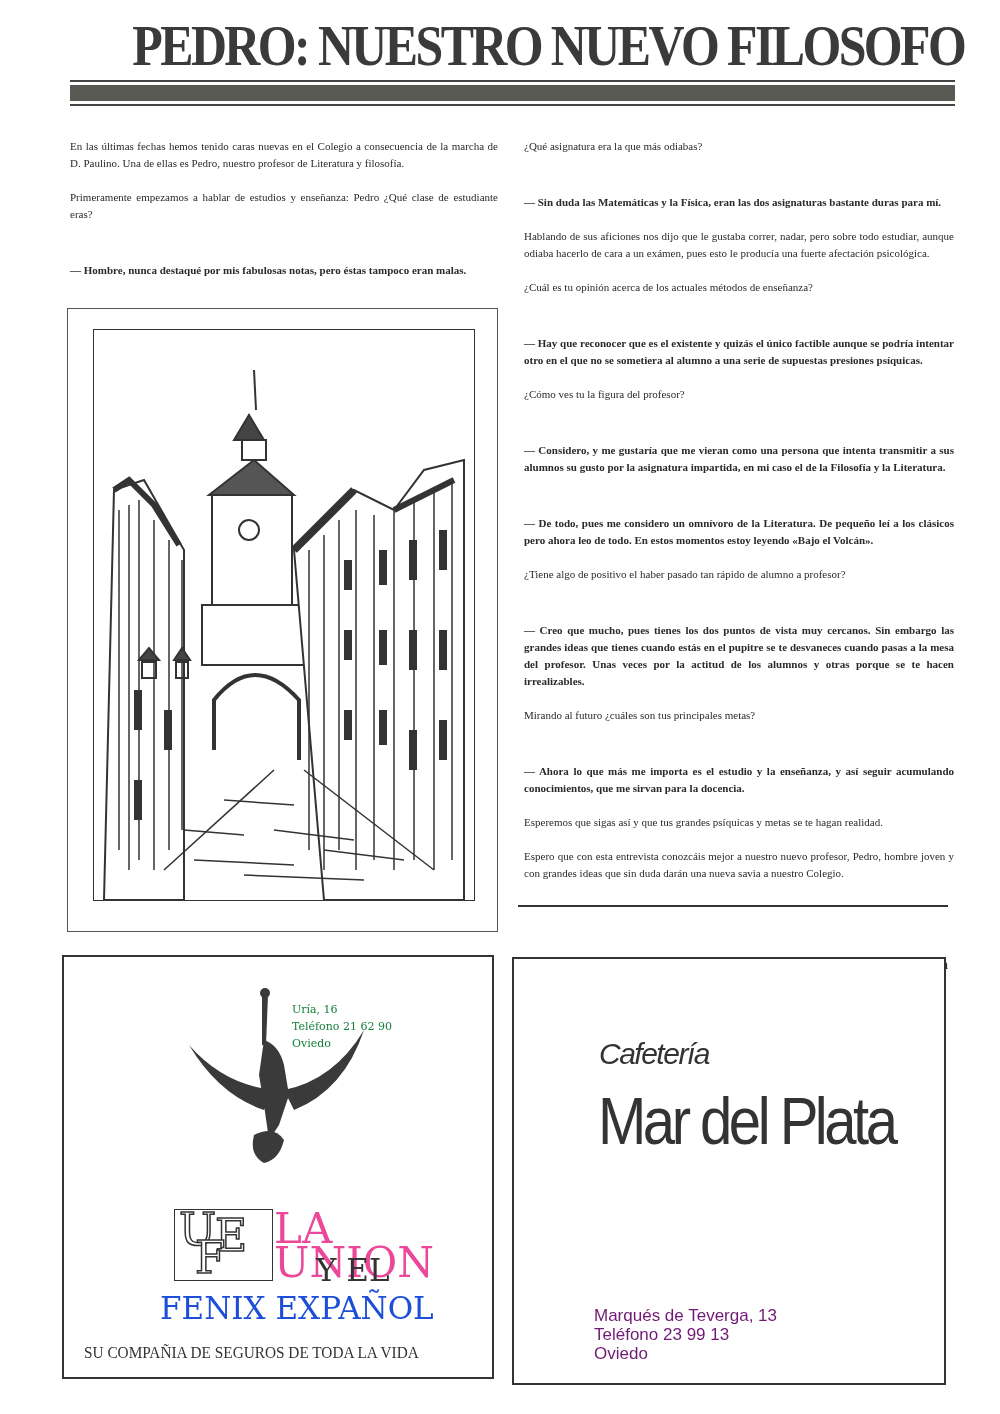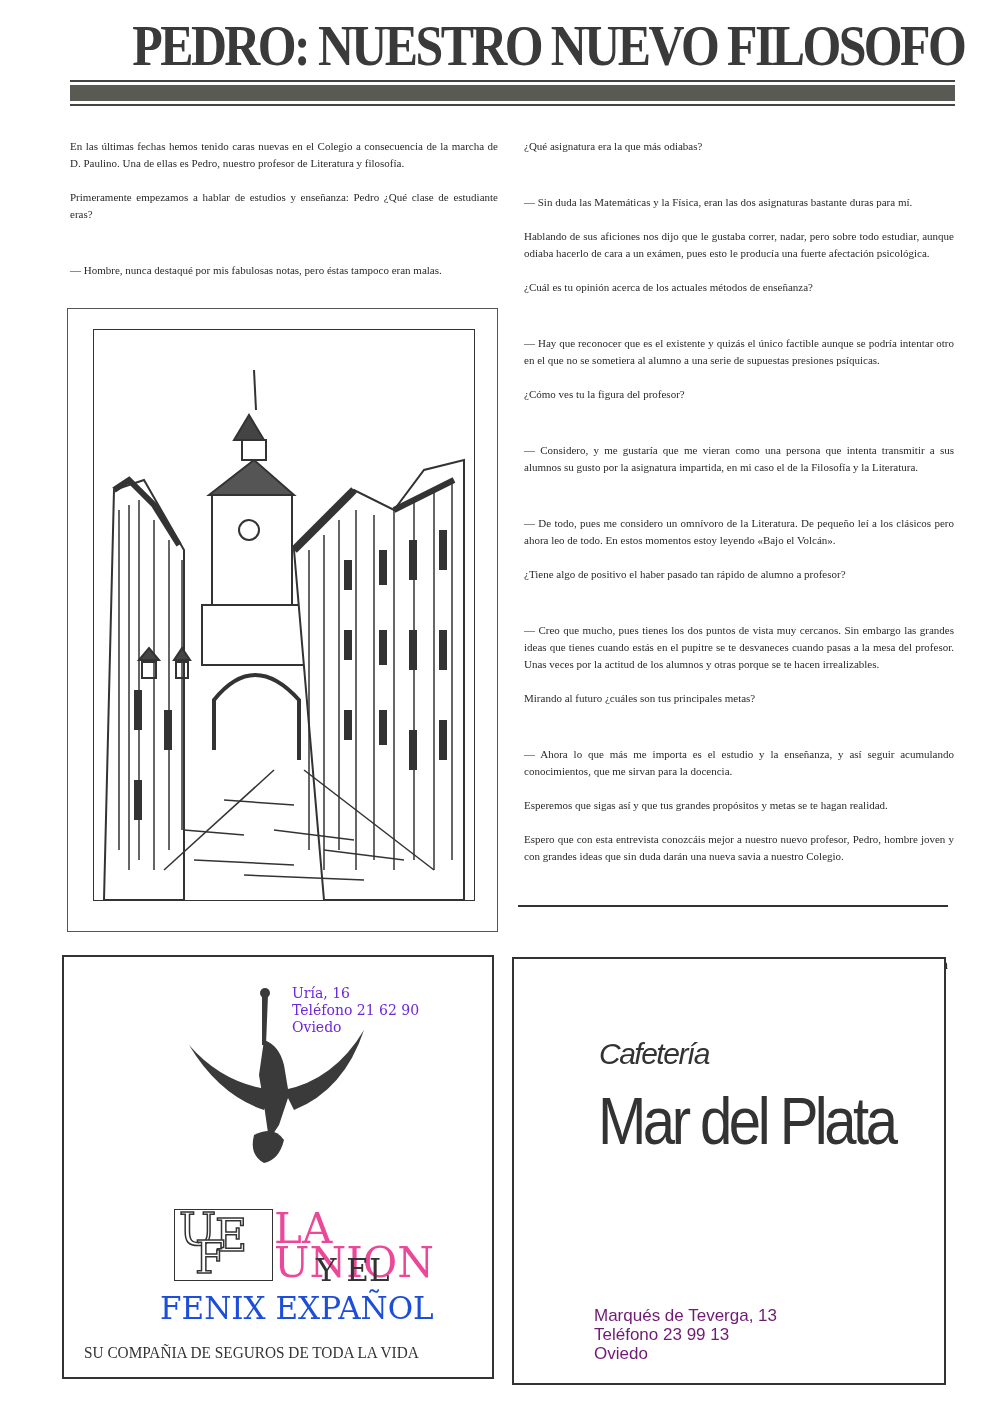--- a/index.html
+++ b/index.html
@@ -5,36 +5,36 @@
   html, body { margin:0; padding:0; background:#ffffff; }
   body { width:1000px; height:1414px; position:relative; overflow:hidden; color:#2a2a2a; font-family:"Liberation Serif","DejaVu Serif",serif; }
   .title { position:absolute; left:70px; top:14px; width:890px; text-align:center; font-family:"Liberation Serif",serif; font-weight:bold; font-size:58px; letter-spacing:-3px; transform:scaleX(0.86); transform-origin:center; color:#3a3a3a; line-height:64px; white-space:nowrap; }
   .title-rule { position:absolute; left:70px; top:80px; width:885px; height:26px; }
   .title-rule .thin1 { position:absolute; left:0; top:0; width:100%; height:2px; background:#444; }
   .title-rule .thick { position:absolute; left:0; top:5px; width:100%; height:16px; background:#5a5a55; }
   .title-rule .thin2 { position:absolute; left:0; top:24px; width:100%; height:2px; background:#444; }
 
   .col { position:absolute; font-size:11px; line-height:17px; text-align:justify; }
   .col p { margin:0 0 17px 0; hyphens:auto; }
-  .col p.a { font-weight:normal;margin-top:39px; }
+  .col p.a { font-weight:bold;margin-top:39px; }
   .col-left { left:70px; top:138px; width:428px; }
   .col-right { left:524px; top:138px; width:430px; }
 
   .illus-outer { position:absolute; left:67px; top:308px; width:429px; height:622px; border:1.5px solid #555; }
   .illus-inner { position:absolute; left:25px; top:20px; width:380px; height:570px; border:1.5px solid #333; overflow:hidden; background:#fff; }
   .illus-inner svg { width:100%; height:100%; display:block; }
 
   .signoff-rule { position:absolute; left:518px; top:905px; width:430px; height:2px; background:#333; }
   .signoff { position:absolute; left:518px; top:916px; width:430px; text-align:right; font-weight:bold; font-size:15px;margin-top:40px; }
 
   .ad { position:absolute; border:2px solid #333; background:#fff; }
   .ad-left { left:62px; top:955px; width:428px; height:420px; }
   .ad-right { left:512px; top:957px; width:430px; height:424px; }
 
-  .ad-left .addr { position:absolute; left:228px; top:28px; font-family:"DejaVu Serif",serif; font-size:14px; line-height:17px; color:#6d28d9; }
+  .ad-left .addr { position:absolute; left:228px; top:44px; font-family:"DejaVu Serif",serif; font-size:11px; line-height:17px; color:#15803d; }
   .ad-left .logo-fig { position:absolute; left:120px; top:28px; width:185px; height:180px; }
   .ad-left .uf-box { position:absolute; left:110px; top:252px; width:97px; height:70px; border:1.5px solid #333; }
   .ad-left .uf-box span { position:absolute; font-family:"DejaVu Serif",serif; font-size:44px; line-height:44px; color:#fff; -webkit-text-stroke:1.5px #333; }
   .ad-left .name1 { position:absolute; left:210px; top:255px; font-family:"DejaVu Serif",serif; font-size:42px; line-height:34px; color:#ec4899; }
   .ad-left .name2 { position:absolute; left:210px; top:296px; font-family:"DejaVu Serif",serif; font-size:31px; line-height:34px; color:#333;margin-left:42px; }
   .ad-left .name3 { position:absolute; left:96px; top:334px; font-family:"DejaVu Serif",serif; font-size:31px; line-height:34px; color:#1d4ed8; }
   .ad-left .tagline { position:absolute; left:20px; top:386px; font-family:"Liberation Serif",serif; font-size:17px; color:#333; transform:scaleX(0.9); transform-origin:left; white-space:nowrap; }
 
   .ad-right .kicker { position:absolute; left:85px; top:78px; font-family:"Liberation Sans",sans-serif; font-style:italic; font-size:30px; letter-spacing:-1.5px; color:#333; }
   .ad-right .brand { position:absolute; left:84px; top:124px; font-family:"Liberation Sans",sans-serif; font-size:66px; letter-spacing:-4px; color:#333; transform:scaleX(0.88); transform-origin:left; white-space:nowrap; }
@@ -139,21 +139,21 @@
   <p>Hablando de sus aficiones nos dijo que le gustaba correr, nadar, pero sobre todo estudiar, aunque odiaba hacerlo de cara a un exámen, pues esto le producía una fuerte afectación psicológica.</p>
   <p>¿Cuál es tu opinión acerca de los actuales métodos de enseñanza?</p>
   <p class="a">— Hay que reconocer que es el existente y quizás el único factible aunque se podría intentar otro en el que no se sometiera al alumno a una serie de supuestas presiones psíquicas.</p>
   <p>¿Cómo ves tu la figura del profesor?</p>
   <p class="a">— Considero, y me gustaría que me vieran como una persona que intenta transmitir a sus alumnos su gusto por la asignatura impartida, en mi caso el de la Filosofía y la Literatura.</p>
   <p class="a">— De todo, pues me considero un omnívoro de la Literatura. De pequeño leí a los clásicos pero ahora leo de todo. En estos momentos estoy leyendo «Bajo el Volcán».</p>
   <p>¿Tiene algo de positivo el haber pasado tan rápido de alumno a profesor?</p>
   <p class="a">— Creo que mucho, pues tienes los dos puntos de vista muy cercanos. Sin embargo las grandes ideas que tienes cuando estás en el pupitre se te desvaneces cuando pasas a la mesa del profesor. Unas veces por la actitud de los alumnos y otras porque se te hacen irrealizables.</p>
   <p>Mirando al futuro ¿cuáles son tus principales metas?</p>
   <p class="a">— Ahora lo que más me importa es el estudio y la enseñanza, y así seguir acumulando conocimientos, que me sirvan para la docencia.</p>
-  <p>Esperemos que sigas así y que tus grandes propósitos y metas se te hagan realidad.</p>
+  <p>Esperemos que sigas así y que tus grandes psíquicas y metas se te hagan realidad.</p>
   <p>Espero que con esta entrevista conozcáis mejor a nuestro nuevo profesor, Pedro, hombre joven y con grandes ideas que sin duda darán una nueva savia a nuestro Colegio.</p>
 </div>
 
 <div class="signoff-rule"></div>
 <div class="signoff">Cepeda</div>
 
 <div class="ad ad-left">
   <svg class="logo-fig" viewBox="0 0 185 180">
     <g fill="#3a3a3a">
       <path d="M5 60 Q40 100 90 105 L80 125 Q35 110 5 60 Z"></path>

